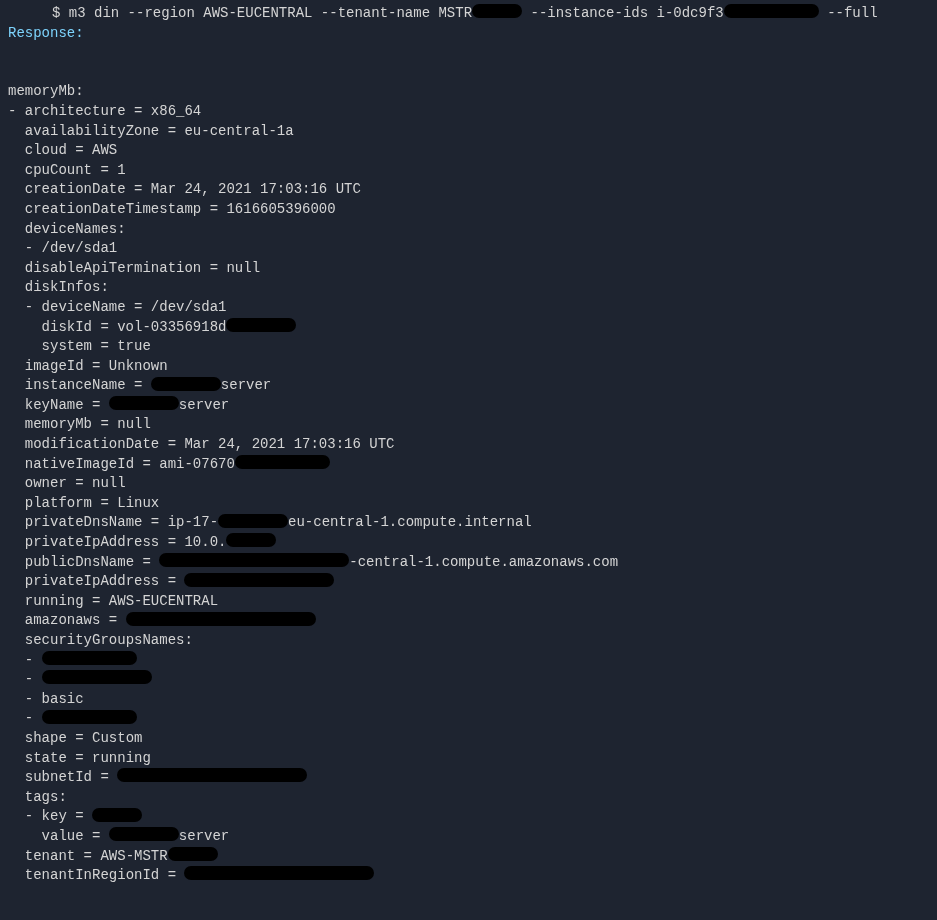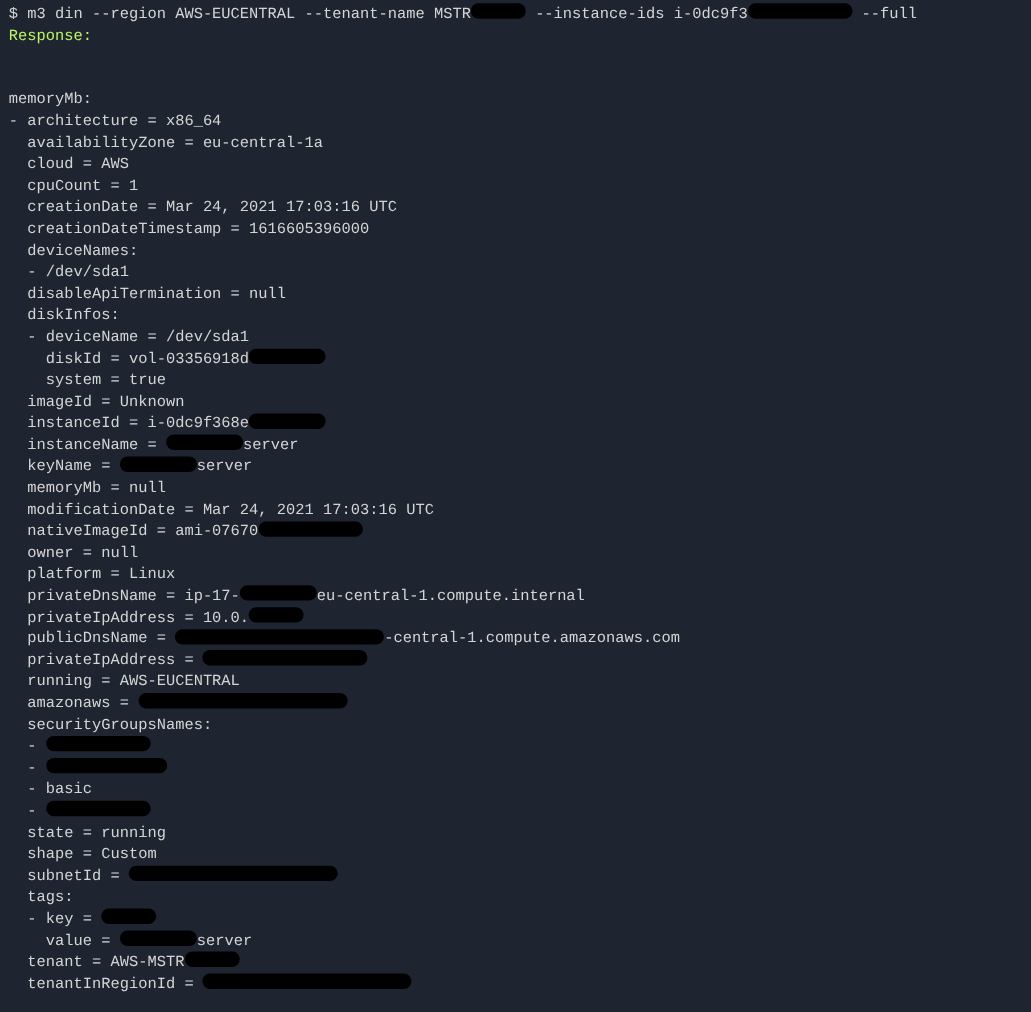--- a/index.html
+++ b/index.html
@@ -7,39 +7,39 @@
       background-color: #1e2430;
       color: #d4d4d4;
       font-family: 'Consolas', 'Monaco', 'Courier New', monospace;
       font-size: 14px;
       line-height: 1.4;
       padding: 4px 8px;
       width: 937px;
       height: 920px;
       overflow: hidden;
     }
-    .prompt-line { color: #d4d4d4; }
+    .prompt-line { color: #d4d4d4; margin-left: 44px; }
     .dollar { color: #d4d4d4; }
     .redact {
       display: inline-block;
       background: #000;
       color: #000;
       border-radius: 8px;
       vertical-align: middle;
       height: 14px;
       position: relative;
       top: -2px;
     }
     .redact-w1 { width: 50px; }
     .redact-w2 { width: 70px; }
     .redact-w3 { width: 95px; }
     .redact-w4 { width: 110px; }
     .redact-w5 { width: 150px; }
     .redact-w6 { width: 190px; }
-    .response-label { color: #bef264; }
+    .response-label { color: #7dd3fc; }
     .line { display: block; white-space: pre; }
   </style>
 </head>
 <body>
 
 <div>
 
 <span class="line prompt-line"><span class="dollar">$</span> <span>m3 din --region AWS-EUCENTRAL --tenant-name MSTR</span><span class="redact redact-w1"></span> <span>--instance-ids i-0dc9f3</span><span class="redact redact-w3"></span> <span>--full</span></span>
 <span class="line response-label">Response:</span>
 <span class="line"> </span>
@@ -52,41 +52,40 @@
 <span class="line">  <span>creationDate = Mar 24, 2021 17:03:16 UTC</span></span>
 <span class="line">  <span>creationDateTimestamp = 1616605396000</span></span>
 <span class="line">  <span>deviceNames:</span></span>
 <span class="line">  <span>- /dev/sda1</span></span>
 <span class="line">  <span>disableApiTermination = null</span></span>
 <span class="line">  <span>diskInfos:</span></span>
 <span class="line">  <span>- deviceName = /dev/sda1</span></span>
 <span class="line">    <span>diskId = vol-03356918d</span><span class="redact redact-w2"></span></span>
 <span class="line">    <span>system = true</span></span>
 <span class="line">  <span>imageId = Unknown</span></span>
-<span class="line">  <span>instanceId = i-0dc9f368e</span><span class="redact redact-w2"></span></span>
 <span class="line">  <span>instanceName = </span><span class="redact redact-w2"></span><span>server</span></span>
 <span class="line">  <span>keyName = </span><span class="redact redact-w2"></span><span>server</span></span>
 <span class="line">  <span>memoryMb = null</span></span>
 <span class="line">  <span>modificationDate = Mar 24, 2021 17:03:16 UTC</span></span>
 <span class="line">  <span>nativeImageId = ami-07670</span><span class="redact redact-w3"></span></span>
 <span class="line">  <span>owner = null</span></span>
 <span class="line">  <span>platform = Linux</span></span>
 <span class="line">  <span>privateDnsName = ip-17-</span><span class="redact redact-w2"></span><span>eu-central-1.compute.internal</span></span>
 <span class="line">  <span>privateIpAddress = 10.0.</span><span class="redact redact-w1"></span></span>
 <span class="line">  <span>publicDnsName = </span><span class="redact redact-w6"></span><span>-central-1.compute.amazonaws.com</span></span>
 <span class="line">  <span>privateIpAddress = </span><span class="redact redact-w5"></span></span>
 <span class="line">  <span>running = AWS-EUCENTRAL</span></span>
 <span class="line">  <span>amazonaws = </span><span class="redact redact-w6"></span></span>
 <span class="line">  <span>securityGroupsNames:</span></span>
 <span class="line">  <span>- </span><span class="redact redact-w3"></span></span>
 <span class="line">  <span>- </span><span class="redact redact-w4"></span></span>
 <span class="line">  <span>- basic</span></span>
 <span class="line">  <span>- </span><span class="redact redact-w3"></span></span>
+<span class="line">  <span>shape = Custom</span></span>
 <span class="line">  <span>state = running</span></span>
-<span class="line">  <span>shape = Custom</span></span>
 <span class="line">  <span>subnetId = </span><span class="redact redact-w6"></span></span>
 <span class="line">  <span>tags:</span></span>
 <span class="line">  <span>- key = </span><span class="redact redact-w1"></span></span>
 <span class="line">    <span>value = </span><span class="redact redact-w2"></span><span>server</span></span>
 <span class="line">  <span>tenant = AWS-MSTR</span><span class="redact redact-w1"></span></span>
 <span class="line">  <span>tenantInRegionId = </span><span class="redact redact-w6"></span></span>
 
 </div>
 
 </body></html>

